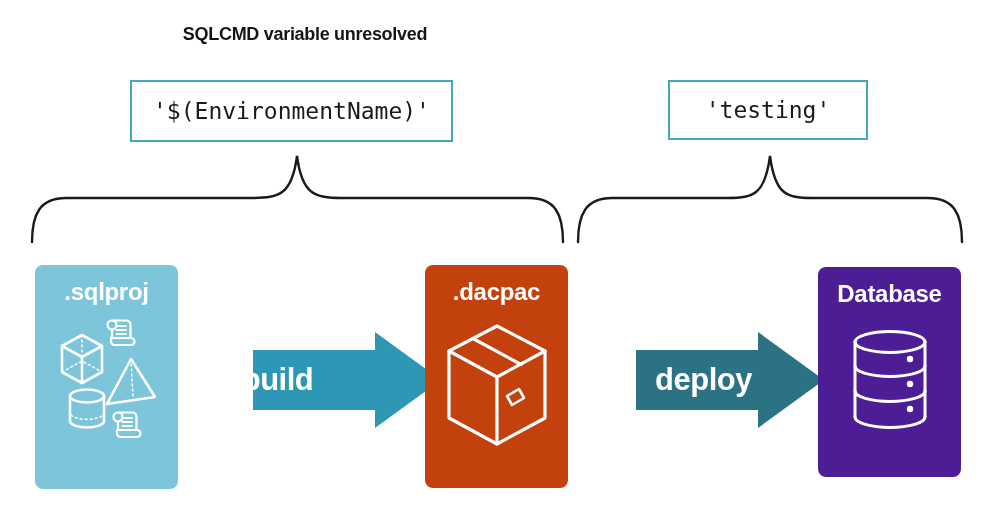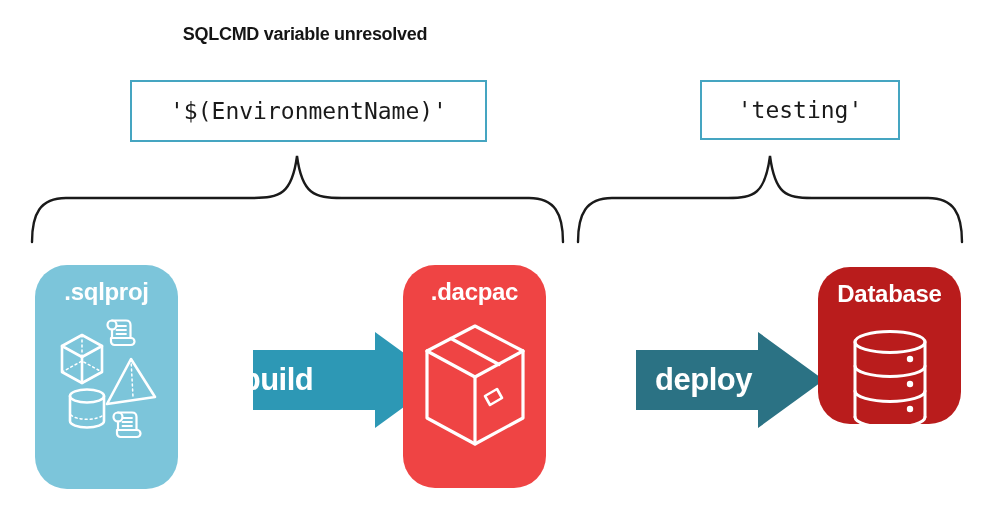--- a/index.html
+++ b/index.html
@@ -26,42 +26,42 @@
   .codebox {
     position: absolute;
     top: 80px;
     border: 2px solid #45A5C1;
     background: #ffffff;
     display: flex;
     align-items: center;
     justify-content: center;
     box-sizing: border-box;
   }
-  .codebox-left  { left: 130px; width: 357px; height: 62px; }
-  .codebox-right { left: 668px; width: 200px; height: 60px; margin-left: 32px; }
+  .codebox-left  { left: 130px; width: 323px; height: 62px; }
+  .codebox-right { left: 668px; width: 200px; height: 60px; }
   .codebox .code {
     font-family: "DejaVu Sans Mono", monospace;
     font-size: 23px;
     color: #1a1a1a;
     white-space: pre;
   }
   .brace { position: absolute; top: 150px; height: 94px; }
   .brace-left  { left: 30px;  width: 535px; }
   .brace-right { left: 576px; width: 388px; }
   .node {
     position: absolute;
     top: 265px;
     width: 143px;
     height: 224px;
-    border-radius: 32px;
+    border-radius: 8px;
     text-decoration: underline;
   }
   .node-sqlproj  { left: 35px;  background: #7CC5DA; }
-  .node-dacpac   { left: 403px; background: #ef4444; height: 223px; }
-  .node-database { left: 818px; top: 267px; background: #b91c1c; height: 157px; }
+  .node-dacpac   { left: 425px; background: #c2410c; height: 223px; }
+  .node-database { left: 818px; top: 267px; background: #4c1d95; height: 210px; }
   .node-label {
     position: absolute;
     top: 13px;
     left: 0;
     width: 100%;
     text-align: center;
     color: #ffffff;
     font-weight: bold;
     font-size: 24px;
     letter-spacing: -0.3px;

